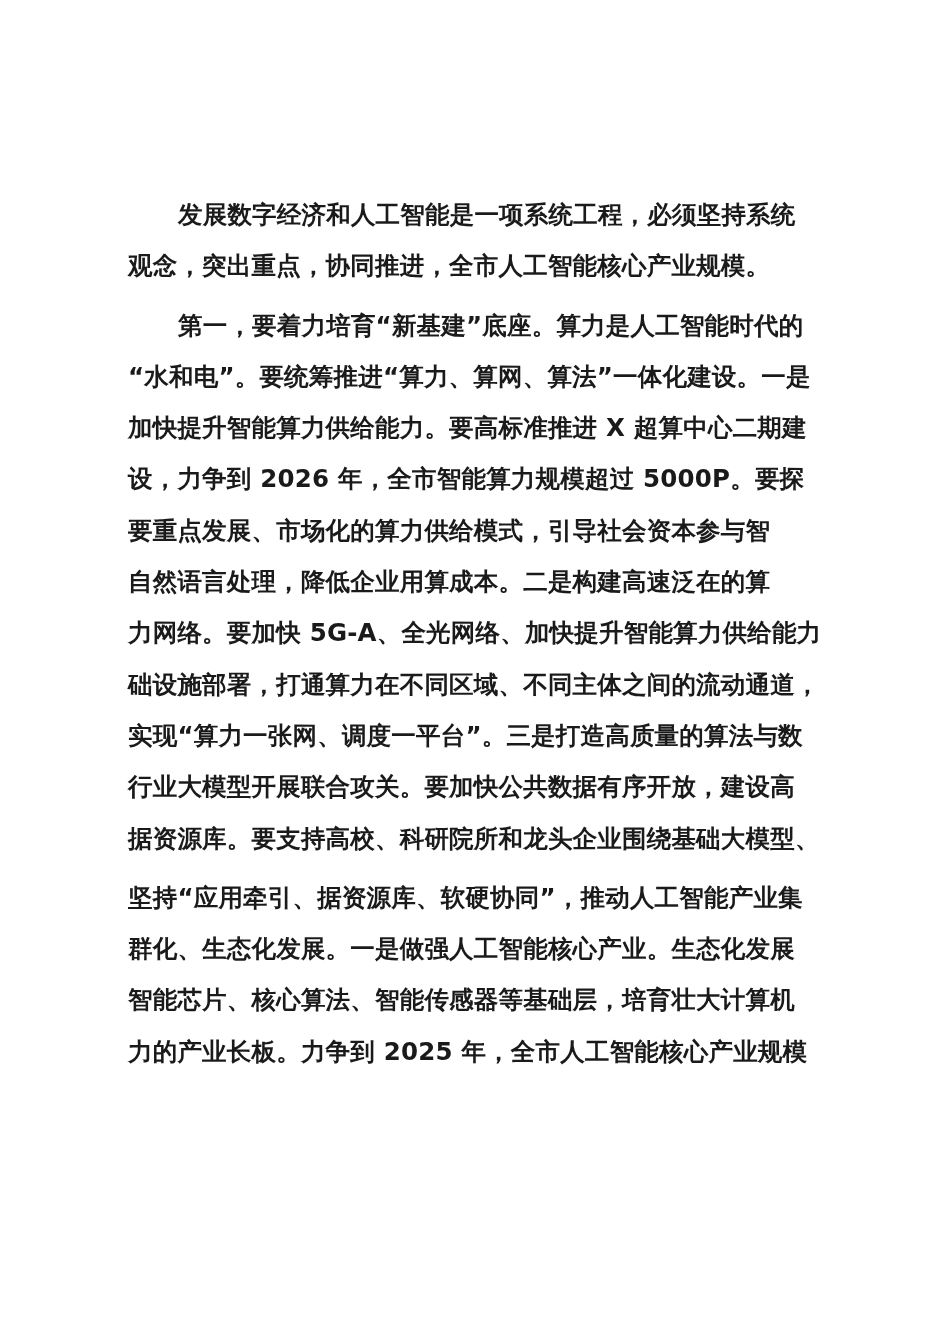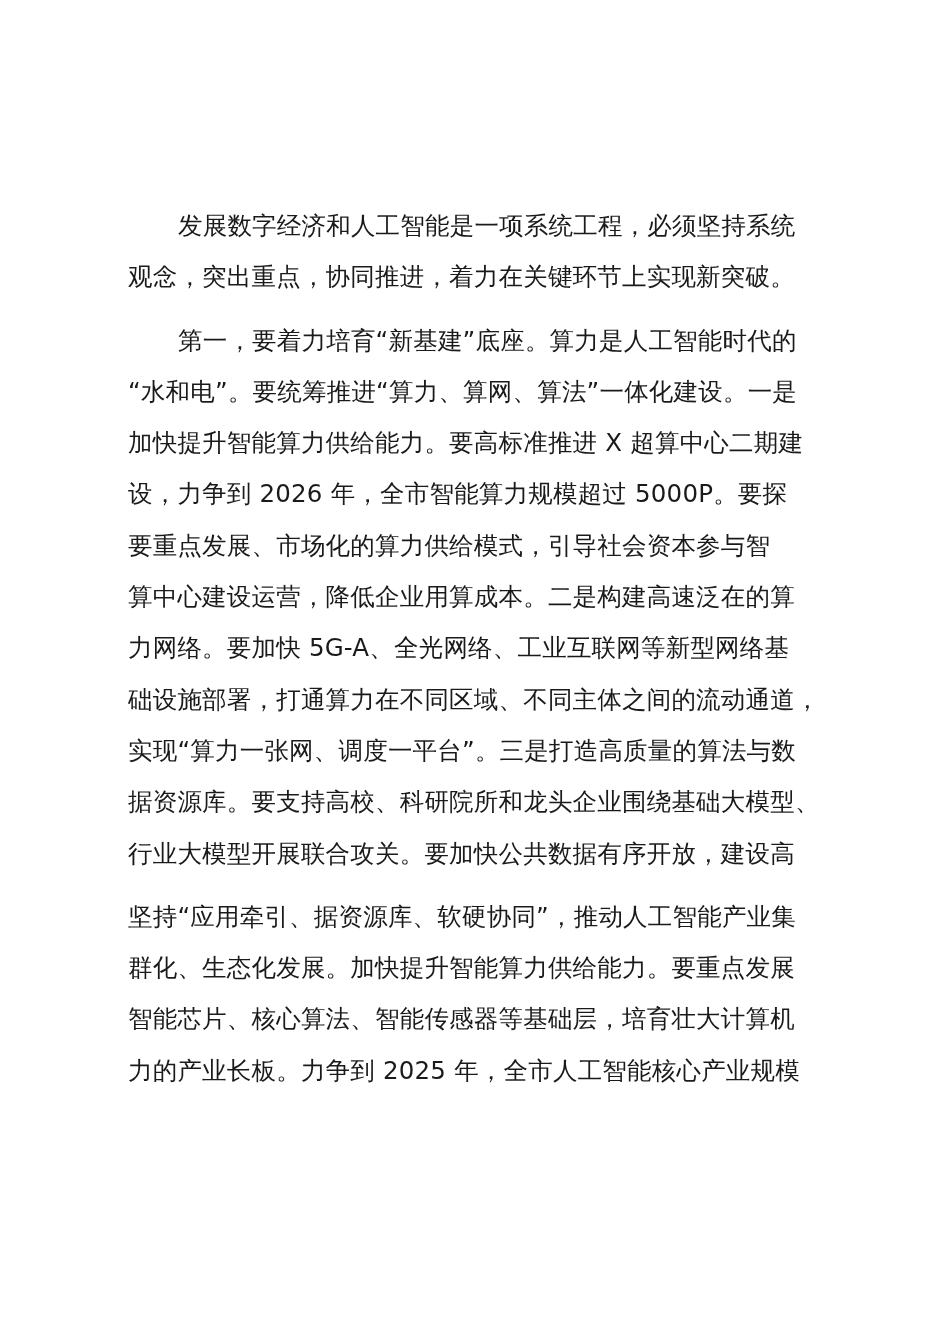--- a/index.html
+++ b/index.html
@@ -23,21 +23,22 @@
       height: 1344px;
       background: #ffffff;
     }
     .body-text {
       position: absolute;
       left: 128px;
       top: 194px;
       width: 720px;
     }
     .para {
-      margin: 12px 0 8px 0;
+      margin: 1px 0 8px 0;
+      font-weight: bold;
     }
     .line {
       display: block;
       height: 51.3px;
       line-height: 40px;
       font-size: 24.5px;
       white-space: nowrap;
       letter-spacing: 0.2px;
     }
     .line.indent {
@@ -46,38 +47,38 @@
     .para.p1 .line { }
   </style>
 </head>
 <body>
 
 <div class="page">
   <div class="body-text">
 
     <div class="para p1">
       <span class="line indent">发展数字经济和人工智能是一项系统工程，必须坚持系统</span>
-      <span class="line">观念，突出重点，协同推进，着力在关键环节上实现新突破。</span>
+      <span class="line">观念，突出重点，协同推进，全市人工智能核心产业规模。</span>
     </div>
 
     <div class="para p2">
       <span class="line indent">第一，要着力培育“新基建”底座。算力是人工智能时代的</span>
       <span class="line">“水和电”。要统筹推进“算力、算网、算法”一体化建设。一是</span>
       <span class="line">加快提升智能算力供给能力。要高标准推进 X 超算中心二期建</span>
       <span class="line">设，力争到 2026 年，全市智能算力规模超过 5000P。要探</span>
       <span class="line">要重点发展、市场化的算力供给模式，引导社会资本参与智</span>
-      <span class="line">算中心建设运营，降低企业用算成本。二是构建高速泛在的算</span>
-      <span class="line">力网络。要加快 5G-A、全光网络、工业互联网等新型网络基</span>
+      <span class="line">自然语言处理，降低企业用算成本。二是构建高速泛在的算</span>
+      <span class="line">力网络。要加快 5G-A、全光网络、加快提升智能算力供给能力</span>
       <span class="line">础设施部署，打通算力在不同区域、不同主体之间的流动通道，</span>
       <span class="line">实现“算力一张网、调度一平台”。三是打造高质量的算法与数</span>
+      <span class="line">行业大模型开展联合攻关。要加快公共数据有序开放，建设高</span>
       <span class="line">据资源库。要支持高校、科研院所和龙头企业围绕基础大模型、</span>
-      <span class="line">行业大模型开展联合攻关。要加快公共数据有序开放，建设高</span>
     </div>
 
     <div class="para p3">
       <span class="line">坚持“应用牵引、据资源库、软硬协同”，推动人工智能产业集</span>
-      <span class="line">群化、生态化发展。加快提升智能算力供给能力。要重点发展</span>
+      <span class="line">群化、生态化发展。一是做强人工智能核心产业。生态化发展</span>
       <span class="line">智能芯片、核心算法、智能传感器等基础层，培育壮大计算机</span>
       <span class="line">力的产业长板。力争到 2025 年，全市人工智能核心产业规模</span>
     </div>
 
   </div>
 </div>
 
 </body></html>

